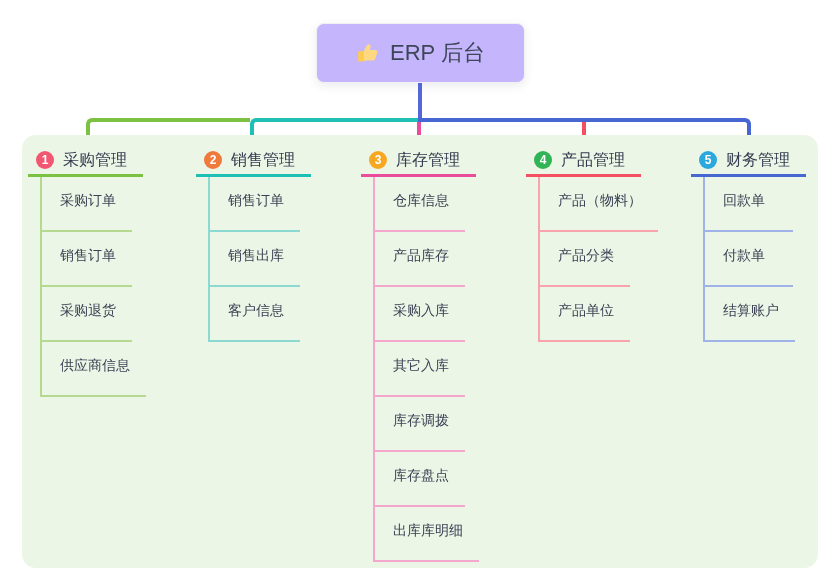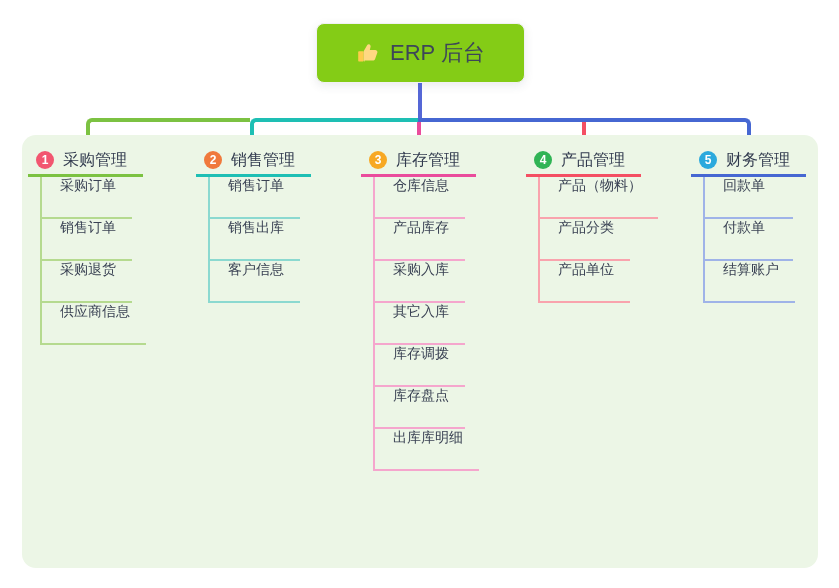--- a/index.html
+++ b/index.html
@@ -9,21 +9,21 @@
     background:#ffffff;
     position:relative;
     overflow:hidden;
     color:var(--text,#3A4254);
   }
   .stage { position:absolute; inset:0; }
 
   
   .root-node {
     position:absolute; left:316px; top:23px; width:209px; height:60px;
-    background:#84cc16; border:1px solid #f1f1f3; border-radius:8px;
+    background:#c4b5fd; border:1px solid #f1f1f3; border-radius:8px;
     box-shadow:0 3px 10px rgba(60,70,90,.10);
     display:flex; align-items:center; justify-content:center; gap:10px;
     font-size:22px; color:#3D4659; font-weight:500;
   }
   .root-node svg { display:block; }
 
   
   .root-vline { position:absolute; left:418px; top:83px; width:4px; height:37px; background:var(--c); }
   .lshape { position:absolute; top:118px; height:27px; }
   .lshape.left  { border-top:4px solid var(--c); border-left:4px solid var(--c); border-top-left-radius:6px; }
@@ -55,22 +55,22 @@
     background:var(--badge); color:#fff;
     font-size:12px; font-weight:700; line-height:18px; text-align:center;
     flex:0 0 18px;
   }
   .children {
     position:absolute; left:12px; top:31px;
     border-left:2px solid var(--light);
     display:flex; flex-direction:column; align-items:flex-start;
   }
   .child {
-    height:42px; width:max-content; min-width:88px;
-    display:flex; align-items:flex-start;
+    height:55px; width:max-content; min-width:88px;
+    display:flex; align-items:center;
     padding:0 16px 5px 18px;
     border-bottom:2px solid var(--light);
     font-size:14px; color:#3A4254; white-space:nowrap;
   }
 </style>
 </head>
 <body>
 
 <div class="stage" style="--panel: #ECF6E6; --text: #3A4254;">
 

